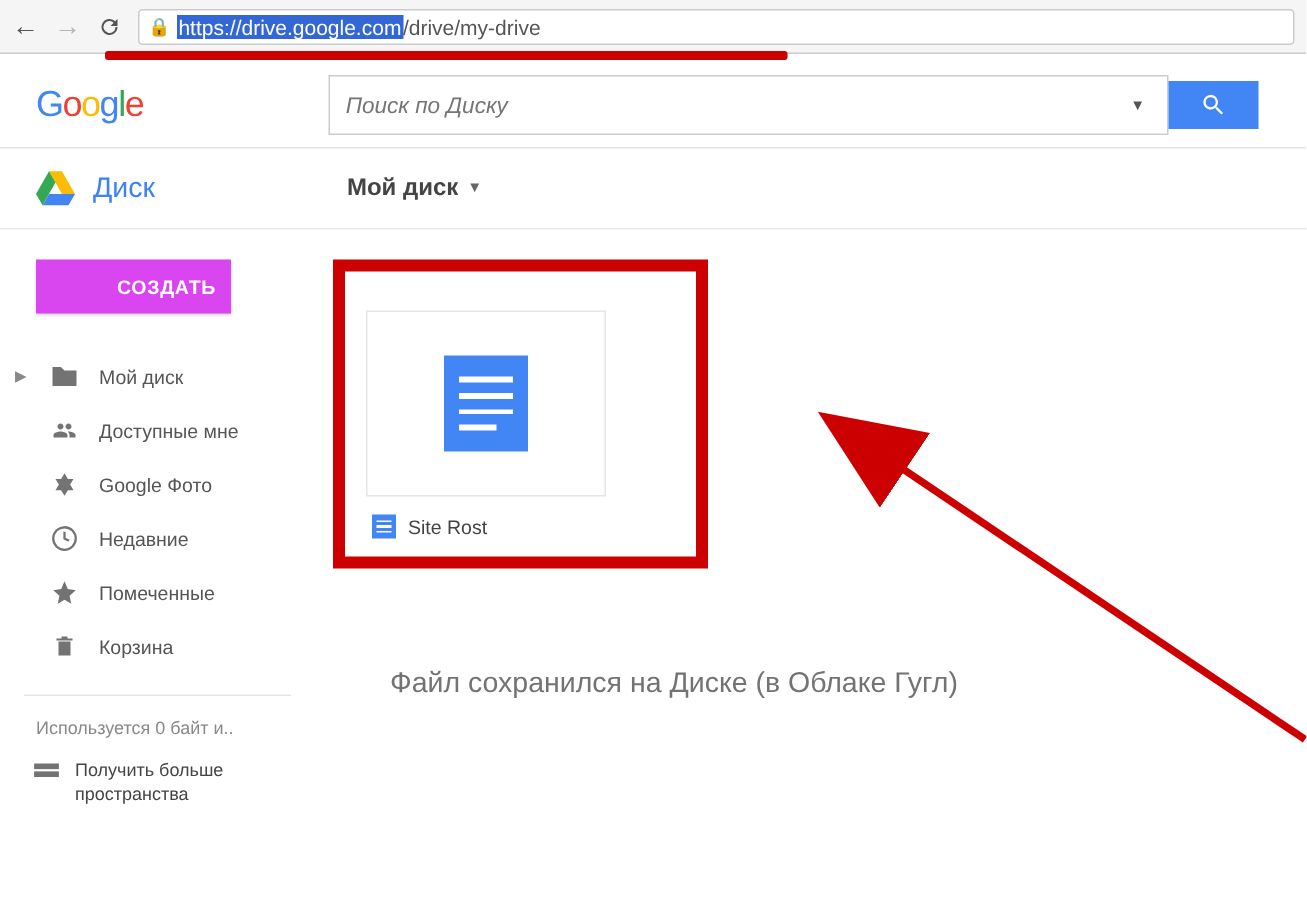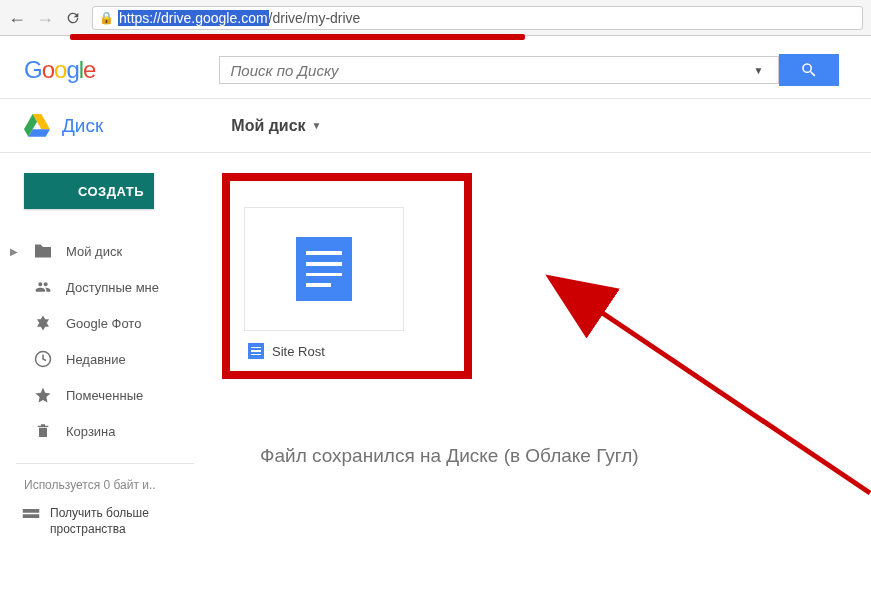--- a/index.html
+++ b/index.html
@@ -13,39 +13,39 @@
   .url-highlight { background: #3367d6; color: #fff; padding: 0 1px; }
   .url-rest { color: #555; }
 
   .red-underline { height: 6px; background: #c00; margin-left: 70px; width: 455px; border-radius: 2px; position: relative; top: -2px;}
 
   
   .header { height: 56px; display: flex; align-items: center; padding: 0 24px; gap: 40px; }
   .logo { font-size: 24px; font-weight: normal; letter-spacing: -1px; }
   .logo .g1 { color:#4285F4;} .logo .o1{color:#EA4335;} .logo .o2{color:#FBBC05;} .logo .g2{color:#4285F4;} .logo .l{color:#34A853;} .logo .e{color:#EA4335;}
   .search-wrap { display: flex; align-items: center; margin-left: 84px;}
-  .search-box { width: 560px; height: 28px; border: 1px solid #ccc; background: #fff; display: flex; align-items: center; padding: 0 10px; }
+  .search-box { width: 560px; height: 40px; border: 1px solid #ccc; background: #fff; display: flex; align-items: center; padding: 0 10px; }
   .search-box input { border: none; outline: none; flex: 1; font-size: 15px; font-style: italic; color: #999; }
   .search-dd { width: 20px; text-align: center; color: #555; font-size: 10px; }
   .search-btn { width: 60px; height: 32px; background: #4285F4; display: flex; align-items: center; justify-content: center; border-left: none; }
   .search-btn svg { fill: #fff; }
 
   .divider { height: 1px; background: #e5e5e5; }
 
   
   .appbar { height: 54px; display: flex; align-items: center; padding: 0 24px; border-bottom: 1px solid #e5e5e5; }
   .drive-logo { display: flex; align-items: center; gap: 12px; }
   .drive-name { font-size: 19px; color: #3b82f6; }
   .breadcrumb { margin-left: 128px; font-size: 16px; color: #444; font-weight: bold; display: flex; align-items: center; gap: 6px;}
   .bc-caret { font-size: 10px; color: #666; }
 
   
   .main { display: flex; height: calc(610px - 36px - 56px - 1px - 54px); }
   .sidebar { width: 210px; padding: 20px 0 0 0; background: #fff; }
-  .create-btn { margin: 0 0 24px 24px; width: 130px; height: 36px; background: #0f766e; color: #fff; border: none; font-size: 13px; font-weight: bold; letter-spacing: .5px; box-shadow: 0 1px 2px rgba(0,0,0,.2); cursor: pointer; padding-left: 44px; }
+  .create-btn { margin: 0 0 24px 24px; width: 130px; height: 36px; background: #d946ef; color: #fff; border: none; font-size: 13px; font-weight: bold; letter-spacing: .5px; box-shadow: 0 1px 2px rgba(0,0,0,.2); cursor: pointer; padding-left: 44px; }
   .nav-list { list-style: none; }
   .nav-item { display: flex; align-items: center; height: 36px; padding: 0 0 0 10px; font-size: 13px; color: #555; cursor: pointer; gap: 12px; }
   .nav-item .expand { width: 10px; color: #888; font-size: 10px; }
   .nav-item .ic { width: 22px; display: flex; justify-content: center; color: #737373; }
   .nav-item.first .ic { color: #737373; }
   .storage-sep { height: 1px; background: #e5e5e5; margin: 14px 16px; }
   .storage-txt { font-size: 12px; color: #888; padding: 0 24px; }
   .upgrade { display: flex; align-items: flex-start; gap: 10px; padding: 14px 0 0 22px; font-size: 12px; color: #444; line-height: 1.3; cursor: pointer; }
   .upgrade .ic { color: #737373; margin-top: 2px; }
 

